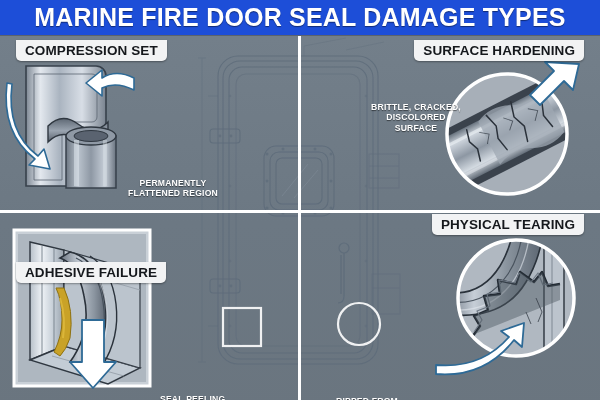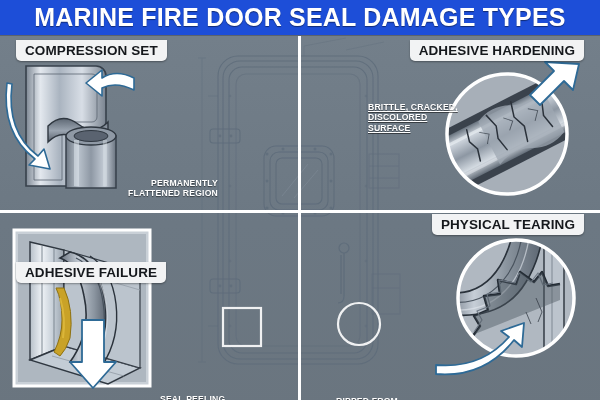--- a/index.html
+++ b/index.html
@@ -60,22 +60,22 @@
   .plate-br { right:16px; top:178px; border-radius:0 0 5px 5px;margin-left:28px; }
 
   
   .callout {
     position:absolute;
     font-size:8.6px; font-weight:bold; color:#ffffff;
     line-height:1.22; letter-spacing:0.2px;
     text-shadow:0 1px 1px rgba(0,0,0,.5);
     white-space:pre-line;
   }
-  .c-compression { left:128px; top:142px; text-align:right; }
-  .c-chemical    { left:368px; top:66px;  width:96px;text-decoration:underline; }
+  .c-compression { left:128px; top:142px; text-align:center; }
+  .c-chemical    { left:368px; top:66px;  text-align:center; width:96px; }
   .c-adhesive    { left:160px; top:358px; text-align:left; }
   .c-tearing     { left:336px; top:360px; text-align:left; }
 
   
   .blueprint {
     position:absolute; left:196px; top:0; width:208px; height:364px;
     opacity:.9;
   }
 
   
@@ -379,21 +379,21 @@
       </svg>
     </div>
 
     <div class="divider-v"></div>
     <div class="divider-h"></div>
 
     <div class="plate plate-tl">
       <span>COMPRESSION SET</span>
     </div>
     <div class="plate plate-tr">
-      <span>ADHESIVE HARDENING</span>
+      <span>SURFACE HARDENING</span>
     </div>
     <div class="plate plate-bl">
       <span>ADHESIVE FAILURE</span>
     </div>
     <div class="plate plate-br">
       <span>PHYSICAL TEARING</span>
     </div>
 
     <div class="callout c-compression">PERMANENTLY
 FLATTENED REGION</div>

